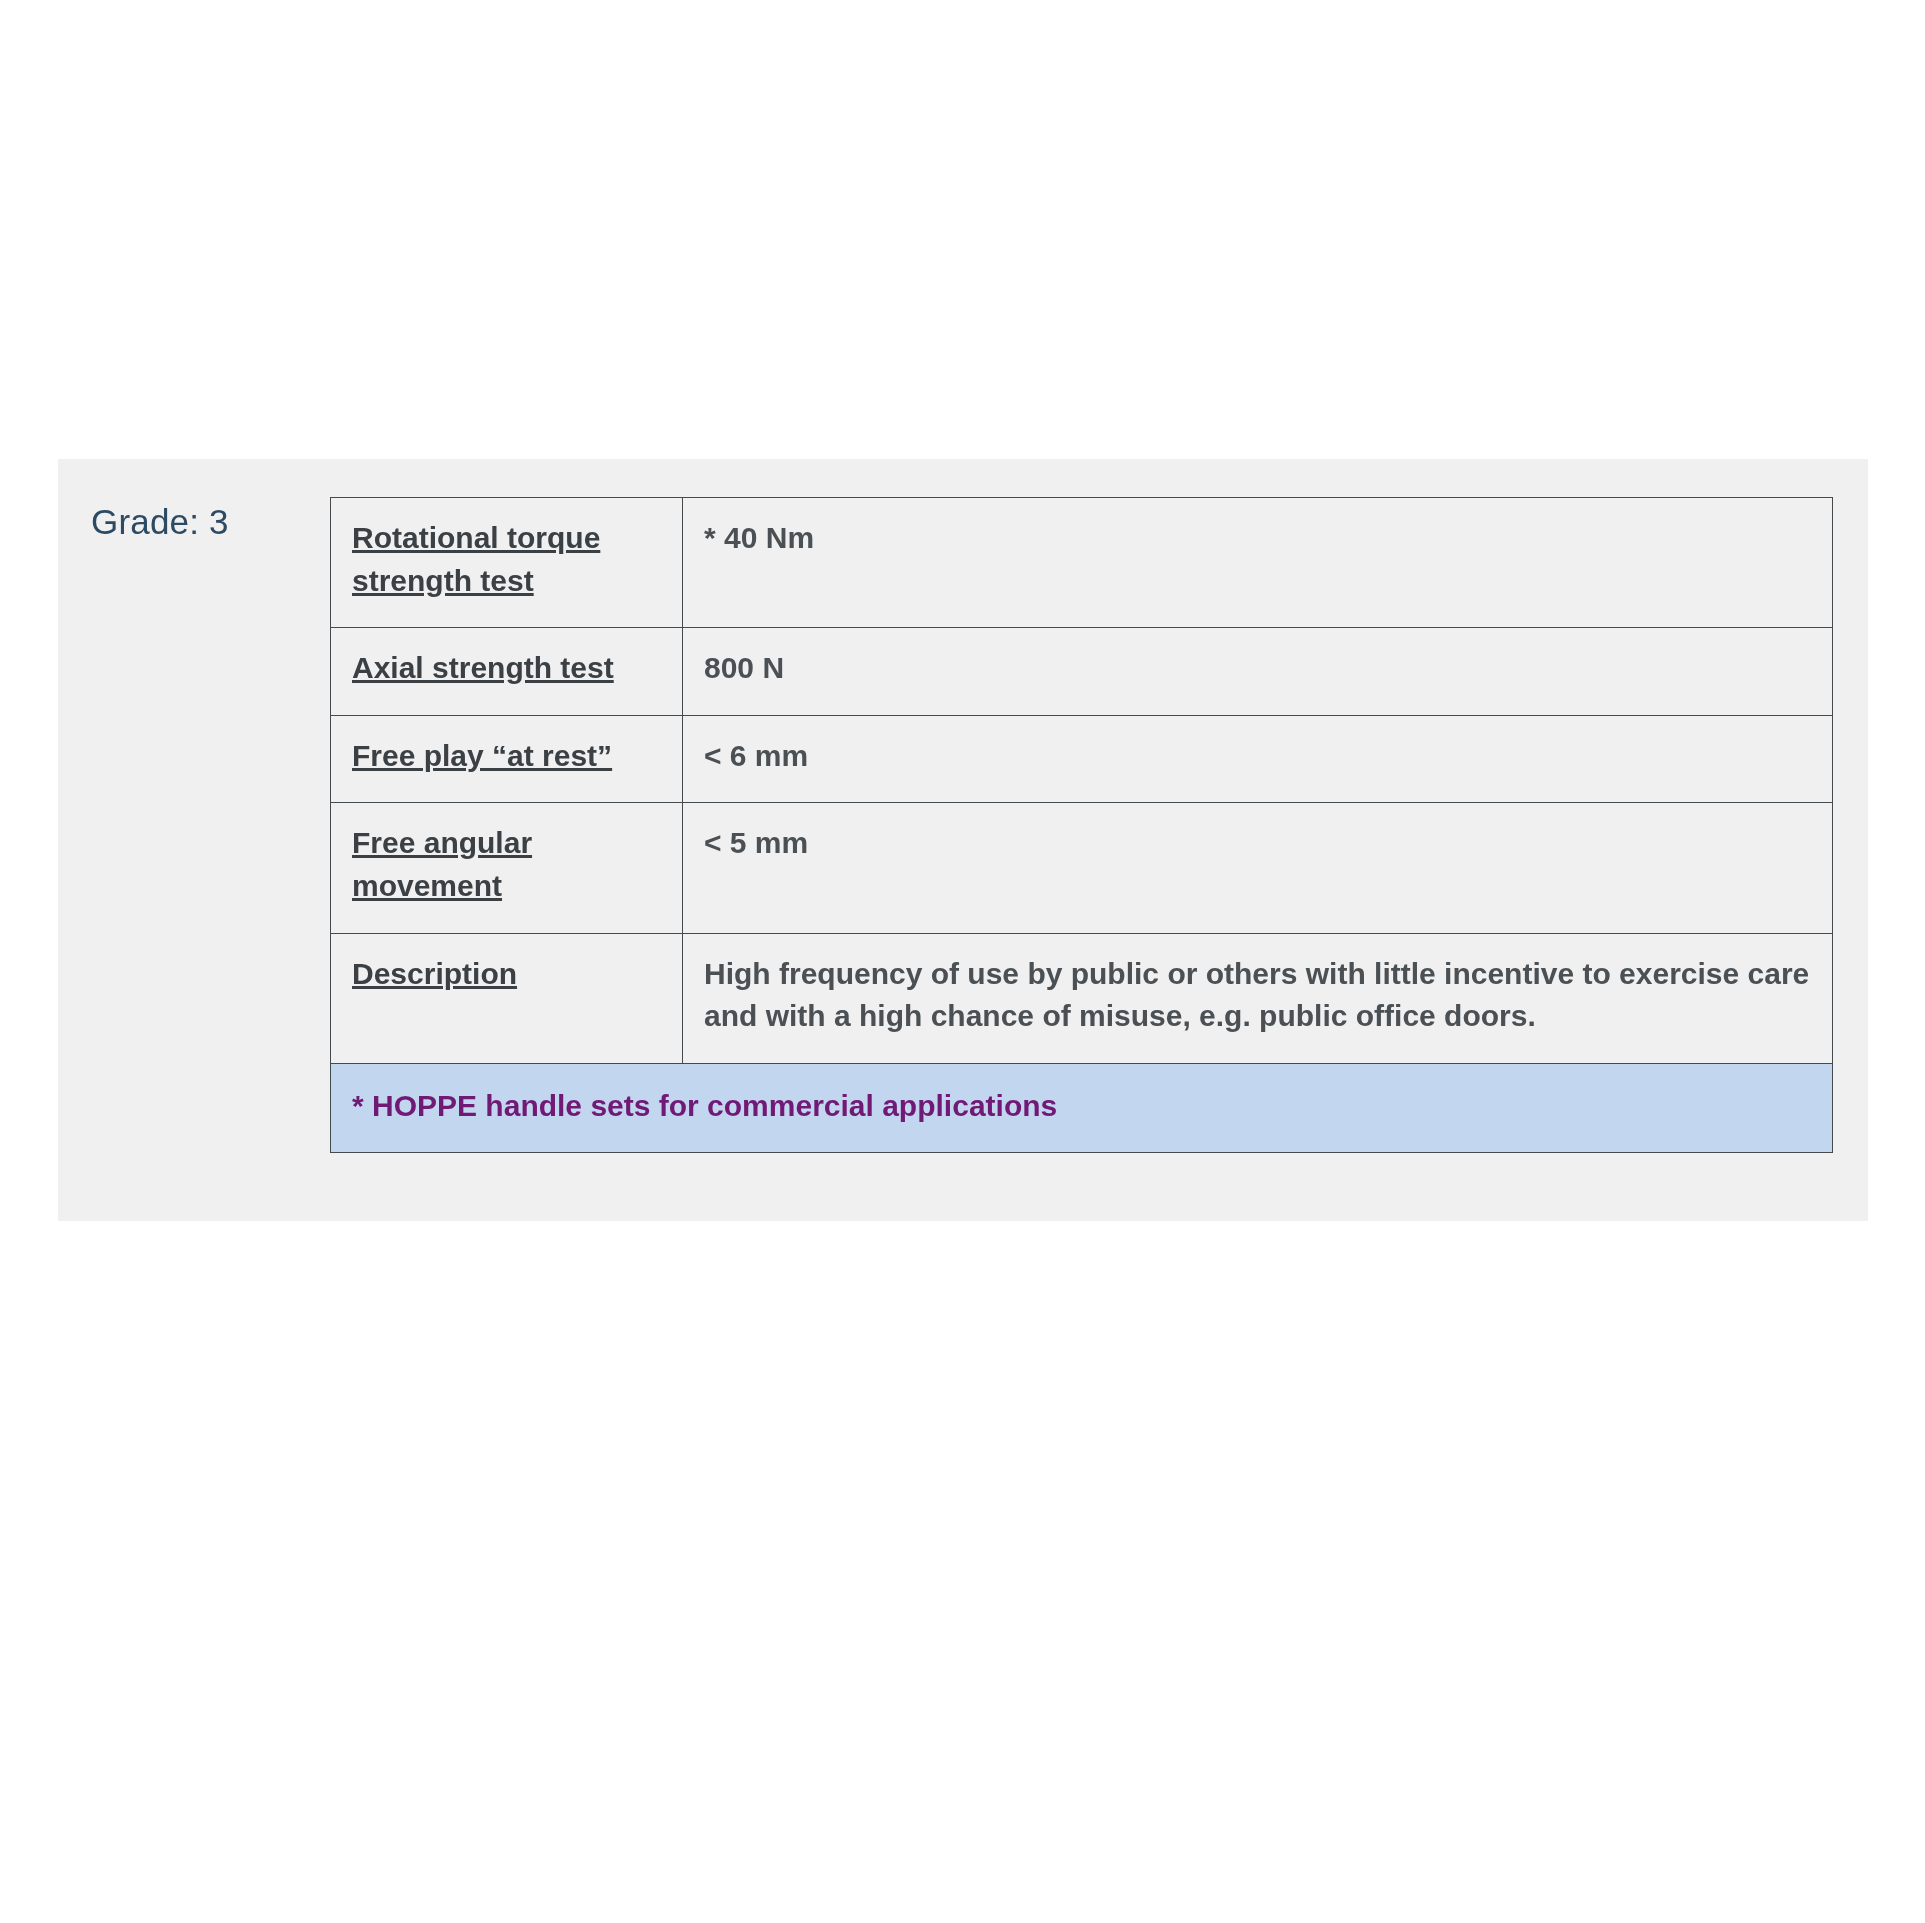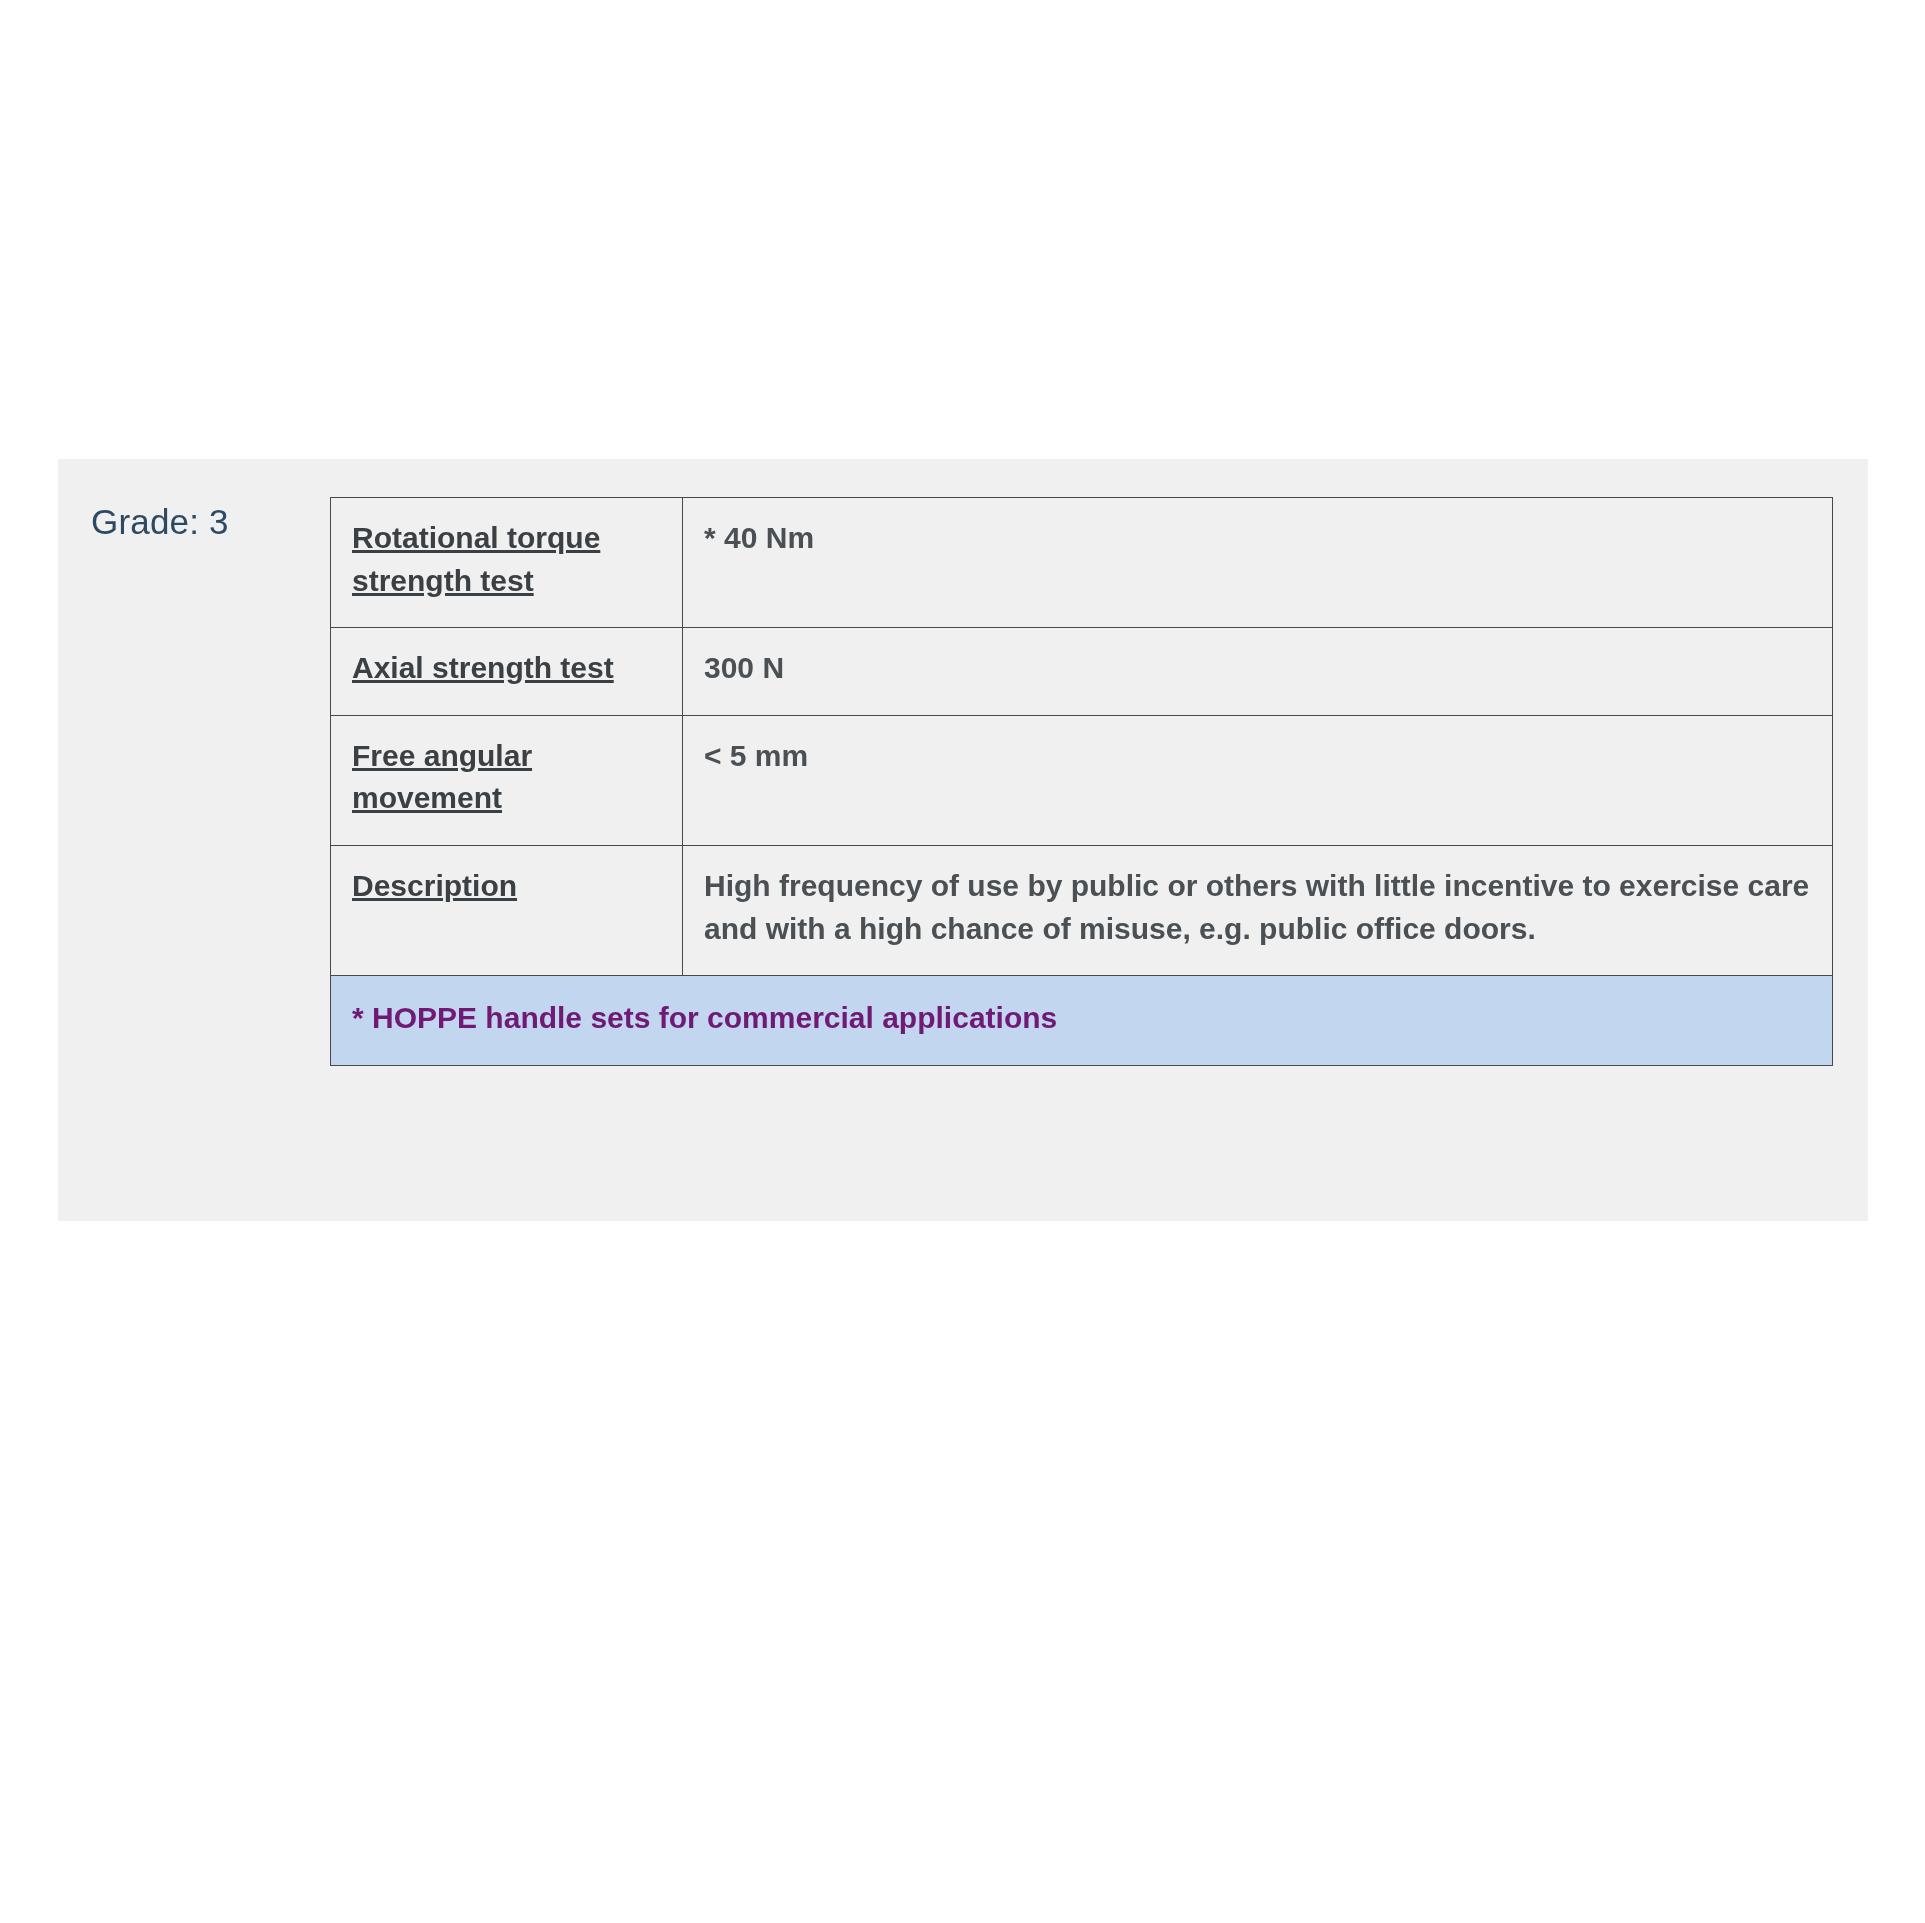--- a/index.html
+++ b/index.html
@@ -93,23 +93,27 @@
     <table class="spec-table">
       <tbody>
 
         <tr>
           <td class="label">Rotational torque strength test</td>
           <td class="value">* 40 Nm</td>
         </tr>
 
         <tr>
           <td class="label">Axial strength test</td>
-          <td class="value">300 N</td>
+          <td class="value">800 N</td>
         </tr>
 
+        <tr>
+          <td class="label h-free-play">Free play “at rest”</td>
+          <td class="value">&lt; 6 mm</td>
+        </tr>
 
         <tr>
           <td class="label">Free angular movement</td>
           <td class="value">&lt; 5 mm</td>
         </tr>
 
         <tr>
           <td class="label">Description</td>
           <td class="value">High frequency of use by public or others with little incentive to exercise care and with a high chance of misuse, e.g. public office doors.</td>
         </tr>

